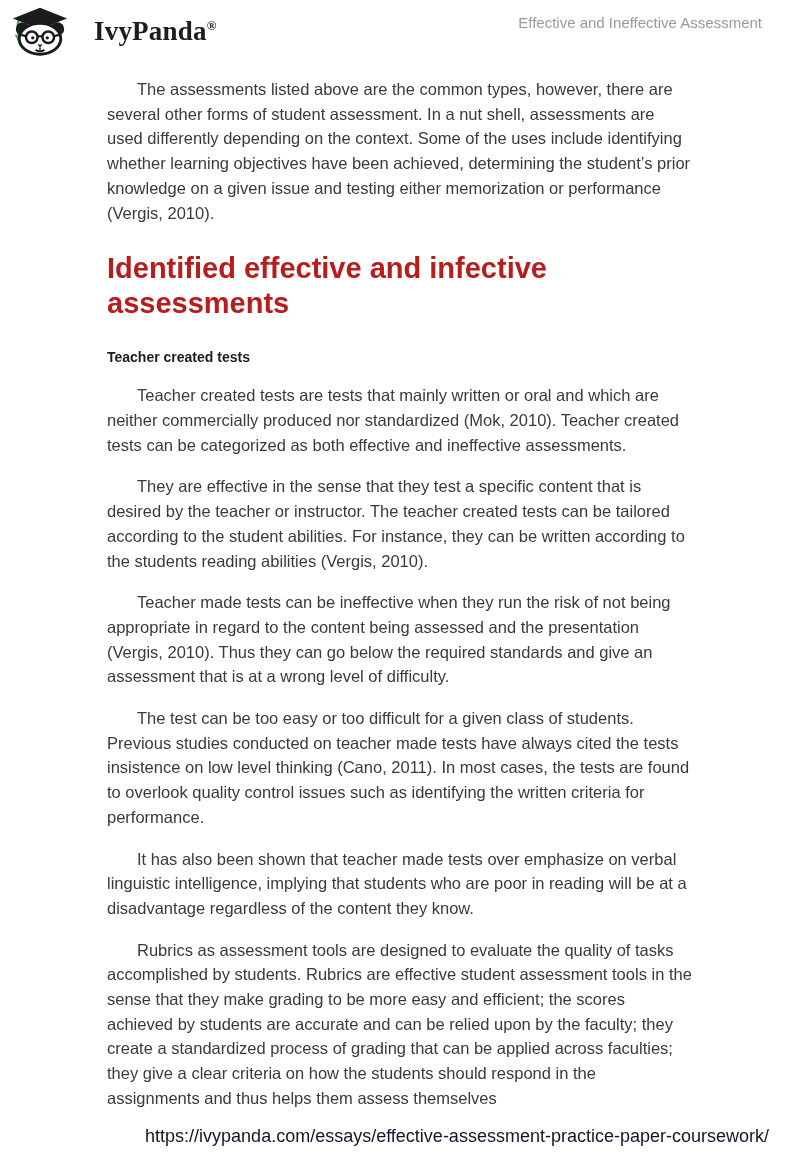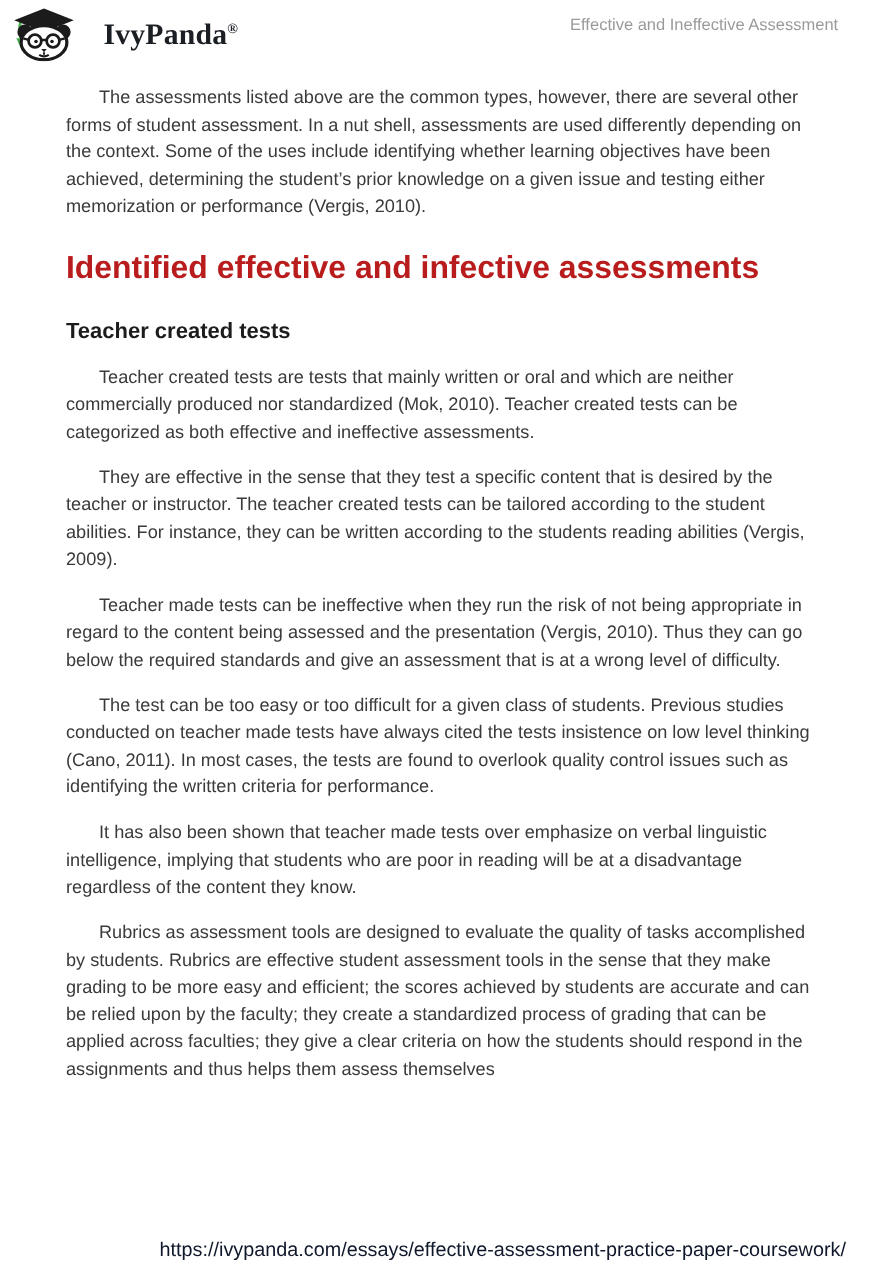--- a/index.html
+++ b/index.html
@@ -46,41 +46,41 @@
   .running-title {
     position: absolute;
     top: 14px;
     right: 38px;
     font-size: 15px;
     color: #9a9a9a;
   }
 
   
   .doc-main {
-    padding: 0 60px;
+    padding: 0 107px;
   }
   .doc-main p {
     font-size: 16.5px;
     line-height: 24.7px;
     color: #3a3a3a;
     text-indent: 30px;
     margin: 17px 0;
     text-align: left;
   }
   .doc-main p:first-of-type { margin-top: 17px; }
   h1.section-h1 {
     font-size: 29px;
     line-height: 1.2;
     color: #b91c1c;
     font-weight: bold;
     margin: 26px 0 6px 0;
     letter-spacing: 0;
   }
   h2.section-h2 {
-    font-size: 20px;
+    font-size: 14px;
     line-height: 1.25;
     color: #1c1c1c;
     font-weight: bold;
     margin: 28px 0 6px 0;
   }
 
   
   .page-footer {
     position: absolute;
     bottom: 13px;
@@ -129,21 +129,21 @@
   <div class="running-title">Effective and Ineffective Assessment</div>
 </header>
 
 <main class="doc-main">
   <p>The assessments listed above are the common types, however, there are several other forms of student assessment. In a nut shell, assessments are used differently depending on the context. Some of the uses include identifying whether learning objectives have been achieved, determining the student’s prior knowledge on a given issue and testing either memorization or performance (Vergis, 2010).</p>
 
   <h1 class="section-h1">Identified effective and infective assessments</h1>
 
   <h2 class="section-h2">Teacher created tests</h2>
   <p>Teacher created tests are tests that mainly written or oral and which are neither commercially produced nor standardized (Mok, 2010). Teacher created tests can be categorized as both effective and ineffective assessments.</p>
-  <p>They are effective in the sense that they test a specific content that is desired by the teacher or instructor. The teacher created tests can be tailored according to the student abilities. For instance, they can be written according to the students reading abilities (Vergis, 2009).</p>
+  <p>They are effective in the sense that they test a specific content that is desired by the teacher or instructor. The teacher created tests can be tailored according to the student abilities. For instance, they can be written according to the students reading abilities (Vergis, 2010).</p>
   <p>Teacher made tests can be ineffective when they run the risk of not being appropriate in regard to the content being assessed and the presentation (Vergis, 2010). Thus they can go below the required standards and give an assessment that is at a wrong level of difficulty.</p>
   <p>The test can be too easy or too difficult for a given class of students. Previous studies conducted on teacher made tests have always cited the tests insistence on low level thinking (Cano, 2011). In most cases, the tests are found to overlook quality control issues such as identifying the written criteria for performance.</p>
   <p>It has also been shown that teacher made tests over emphasize on verbal linguistic intelligence, implying that students who are poor in reading will be at a disadvantage regardless of the content they know.</p>
 
   <p>Rubrics as assessment tools are designed to evaluate the quality of tasks accomplished by students. Rubrics are effective student assessment tools in the sense that they make grading to be more easy and efficient; the scores achieved by students are accurate and can be relied upon by the faculty; they create a standardized process of grading that can be applied across faculties; they give a clear criteria on how the students should respond in the assignments and thus helps them assess themselves</p>
 </main>
 
 <footer class="page-footer">
   <span class="footer-url">https://ivypanda.com/essays/effective-assessment-practice-paper-coursework/</span>
 </footer>

